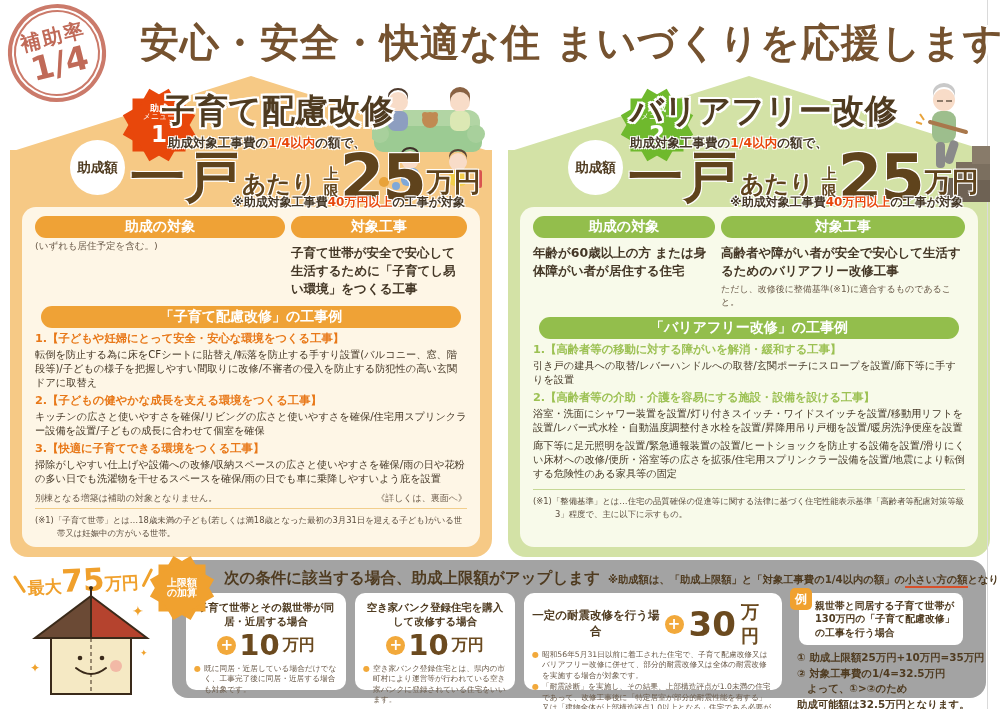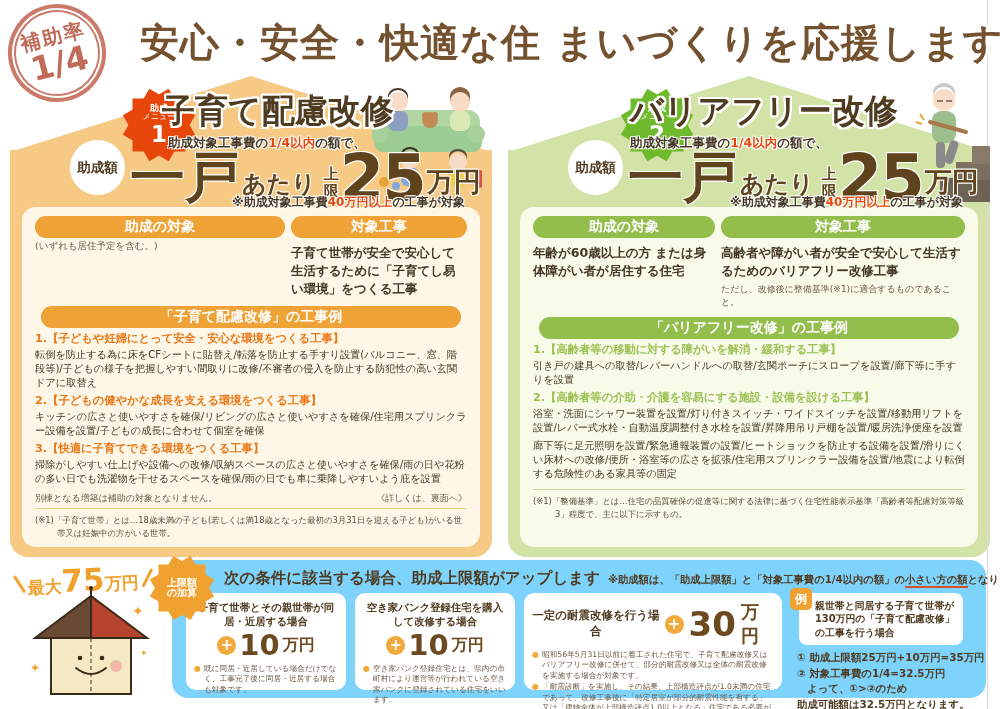--- a/index.html
+++ b/index.html
@@ -101,21 +101,21 @@
   .max-label .tick.l{transform:rotate(-30deg);margin-right:7px;}
   .max-label .tick.r{transform:rotate(30deg);margin-left:7px;}
   .max-label .m-pre{font-size:17px;}
   .max-label .m-val{font-size:31px;line-height:1;}
   .max-label .m-unit{font-size:17px;}
 
   .add-badge{left:149px;top:555px;width:66px;height:66px;z-index:4;}
   .add-badge .spike{width:47px;height:47px;background:#F0A12F;}
   .add-badge .label div{font-size:10px;font-weight:bold;}
 
-  .bonus-box{position:absolute;left:172px;top:560px;width:814px;height:138px;background:#7dd3fc;border-radius:16px;z-index:2;}
+  .bonus-box{position:absolute;left:172px;top:560px;width:814px;height:138px;background:#a3a3a3;border-radius:16px;z-index:2;}
   .bonus-head{position:absolute;left:52px;top:8px;display:flex;align-items:baseline;gap:8px;white-space:nowrap;}
   .bonus-title{font-size:15.5px;font-weight:bold;color:#4F3B20;}
   .bonus-note{font-size:10.3px;font-weight:bold;color:#4F3B20;}
   .ul-red{border-bottom:2px solid #D8502B;padding-bottom:1px;}
 
   .cards{position:absolute;left:14px;top:33px;display:flex;gap:9px;}
   .card{background:#fff;border-radius:10px;padding:7px 8px;box-sizing:border-box;}
   .card-a{width:160px;height:97px;display:flex;flex-direction:column;}
   .card-title{font-size:10.4px;font-weight:bold;text-align:center;color:#4F3B20;line-height:1.35;}
   .amount-line{display:flex;align-items:center;justify-content:center;gap:3px;margin:3px 0 3px;}

